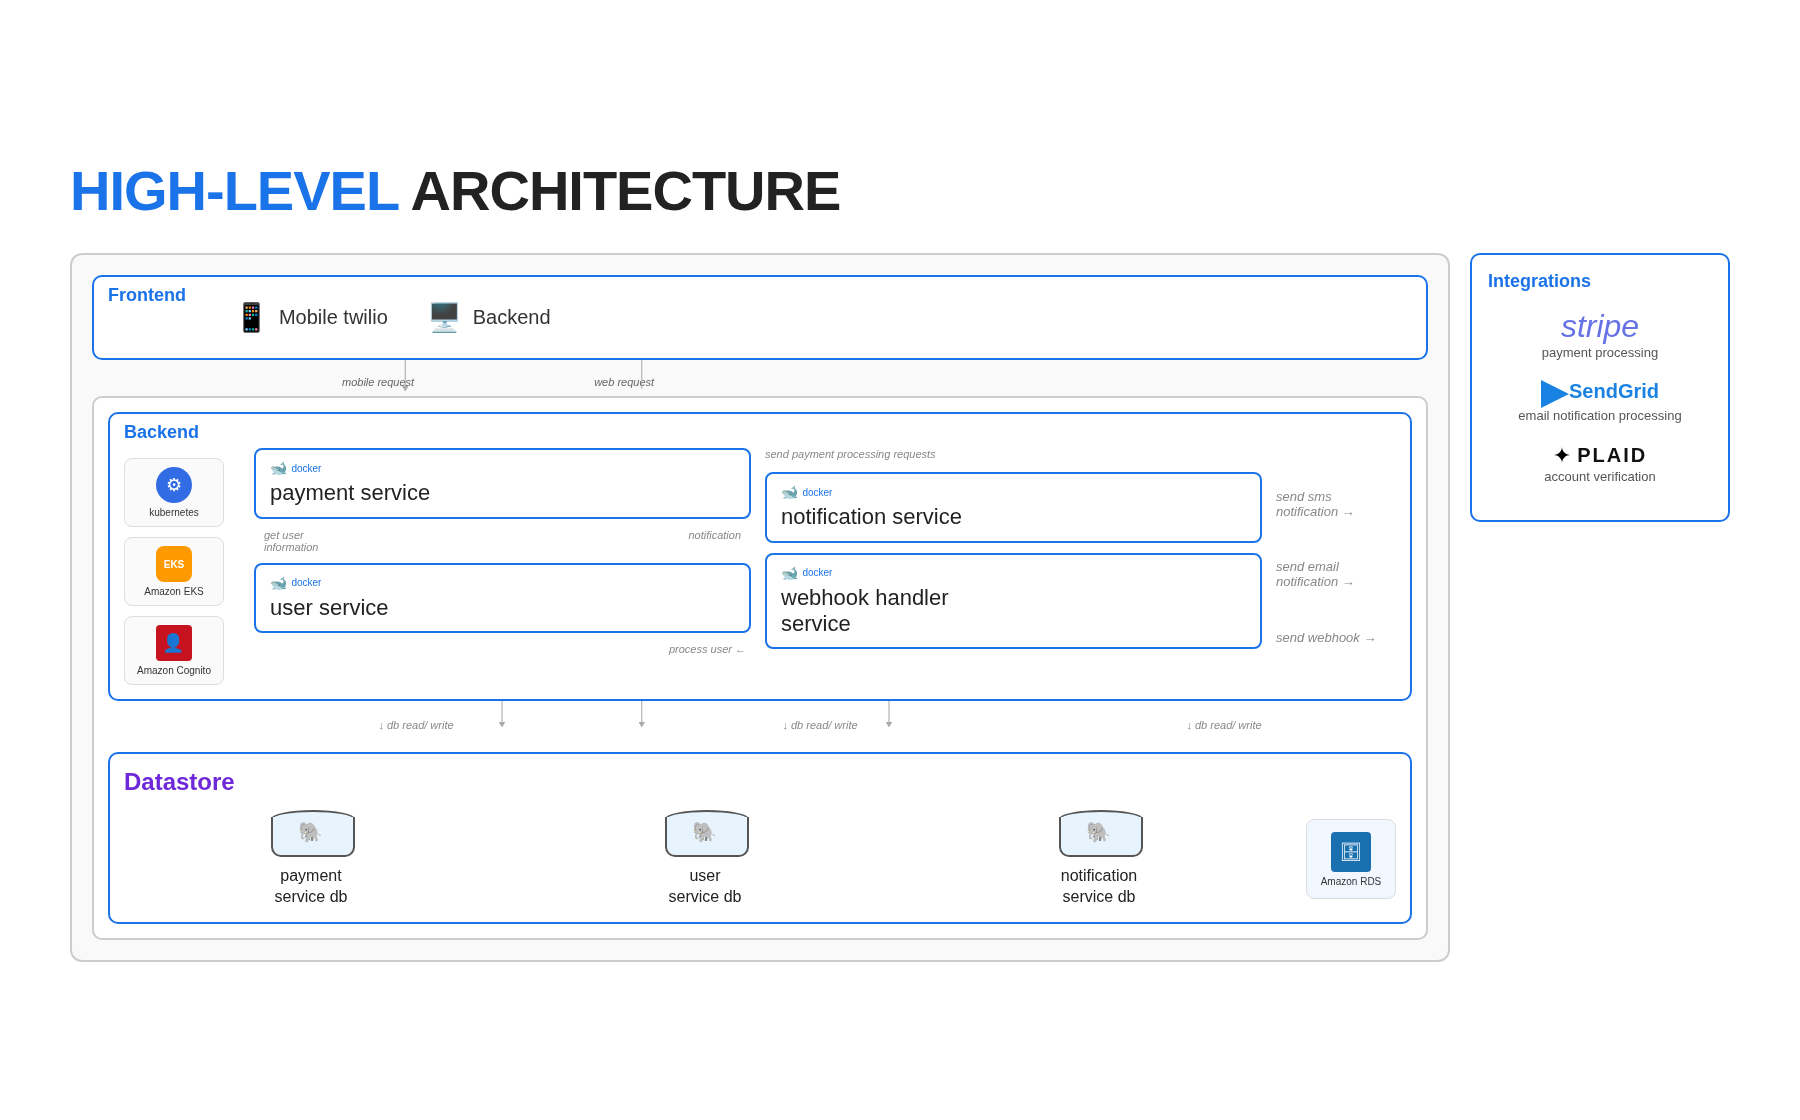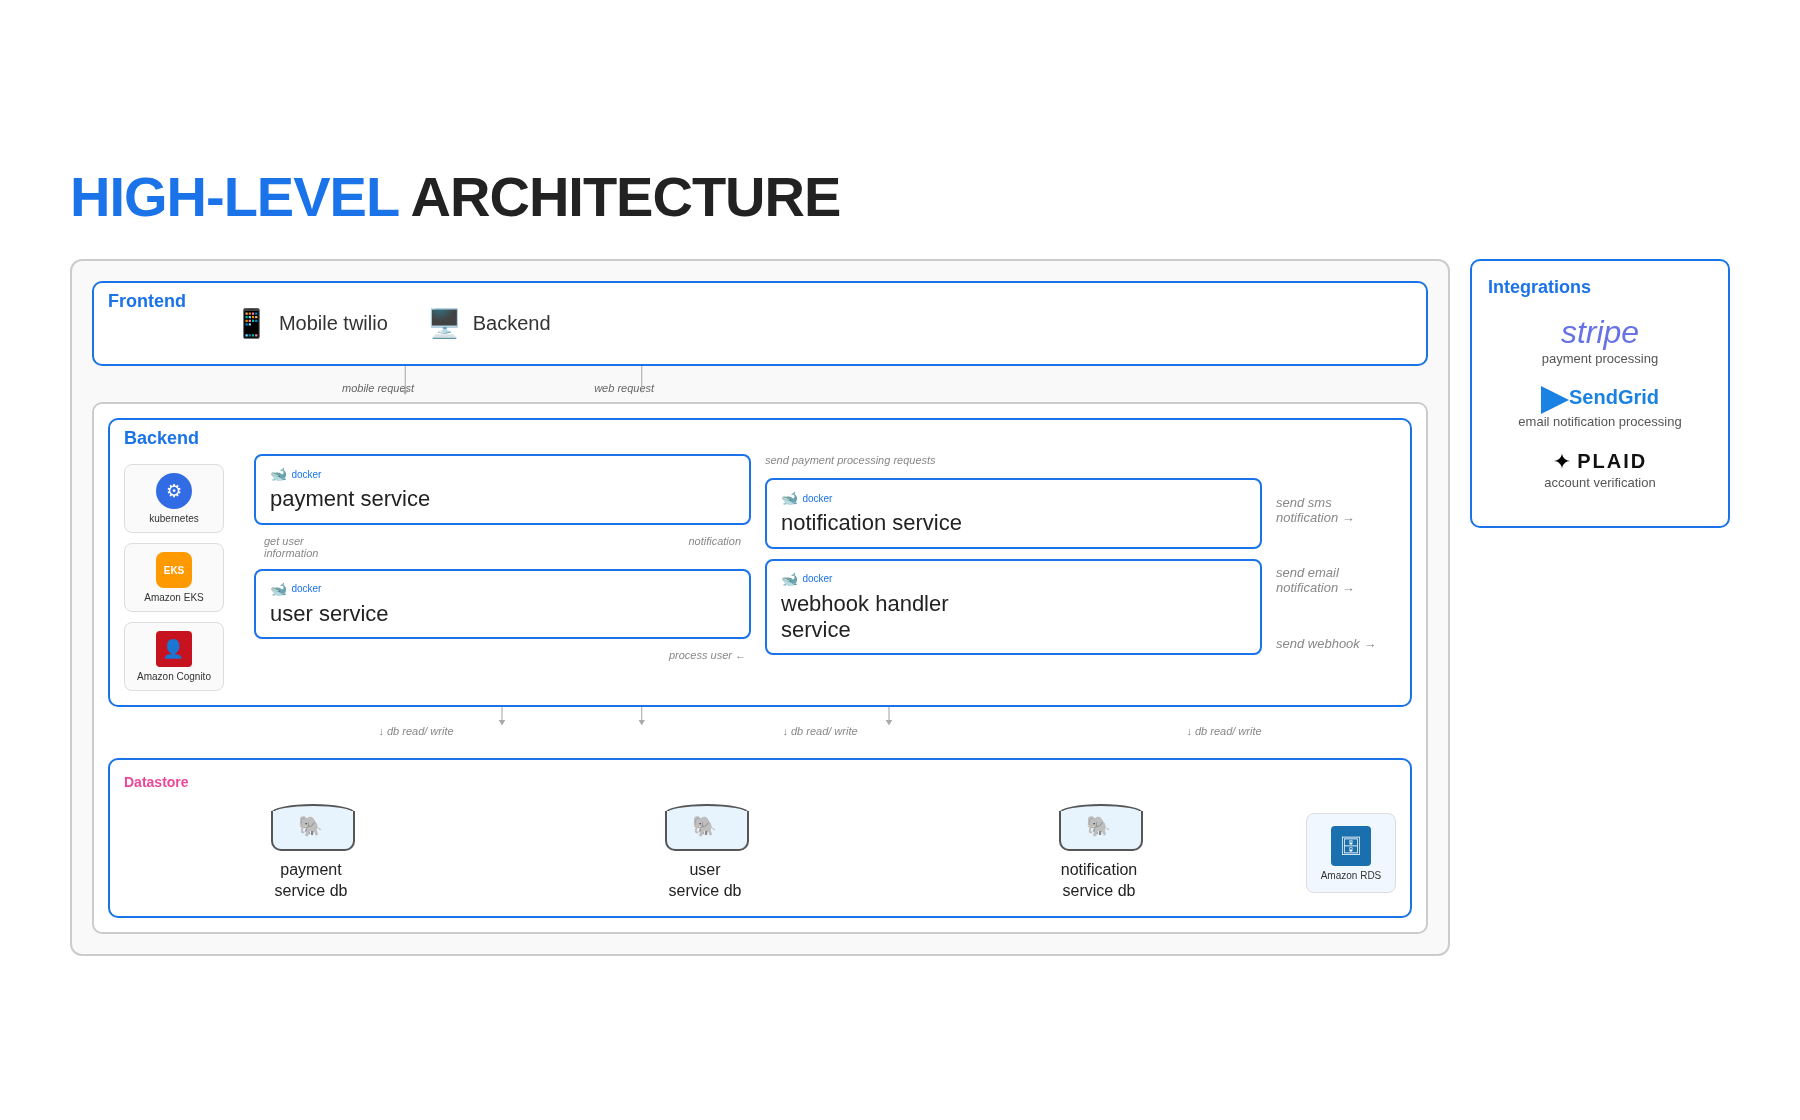--- a/index.html
+++ b/index.html
@@ -154,22 +154,22 @@
       margin: 0 14px 14px 14px;
     }
     .datastore-box {
       border: 2px solid #1a73e8;
       border-radius: 10px;
       padding: 14px;
       background: #fff;
       position: relative;
     }
     .datastore-label {
-      color: #ec4899;
-      font-size: 14px;
+      color: #6d28d9;
+      font-size: 24px;
       font-weight: 600;
       margin-bottom: 14px;
     }
     .datastore-items {
       display: flex;
       gap: 20px;
       align-items: center;
     }
     .db-item {
       display: flex;

